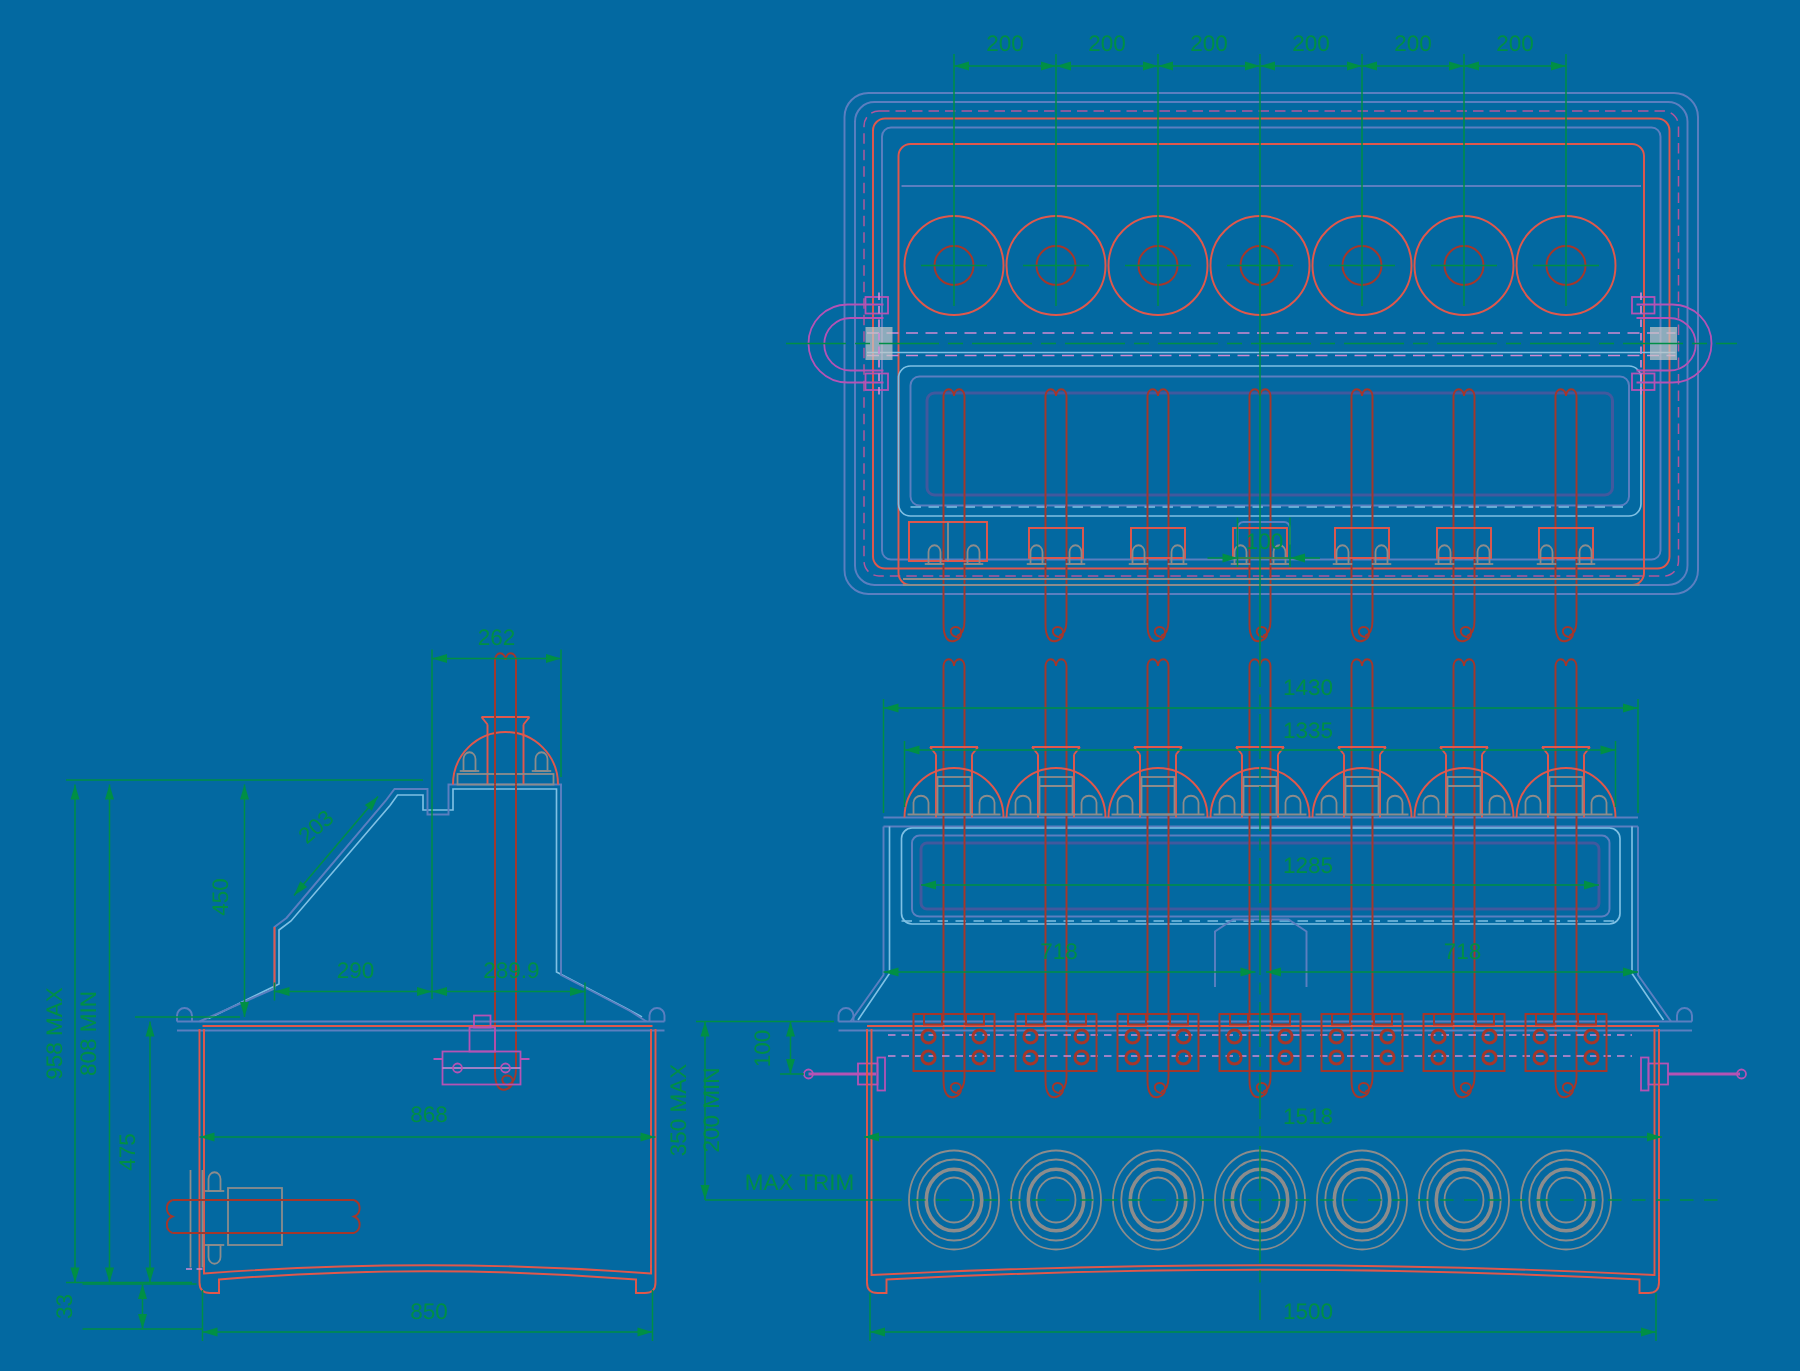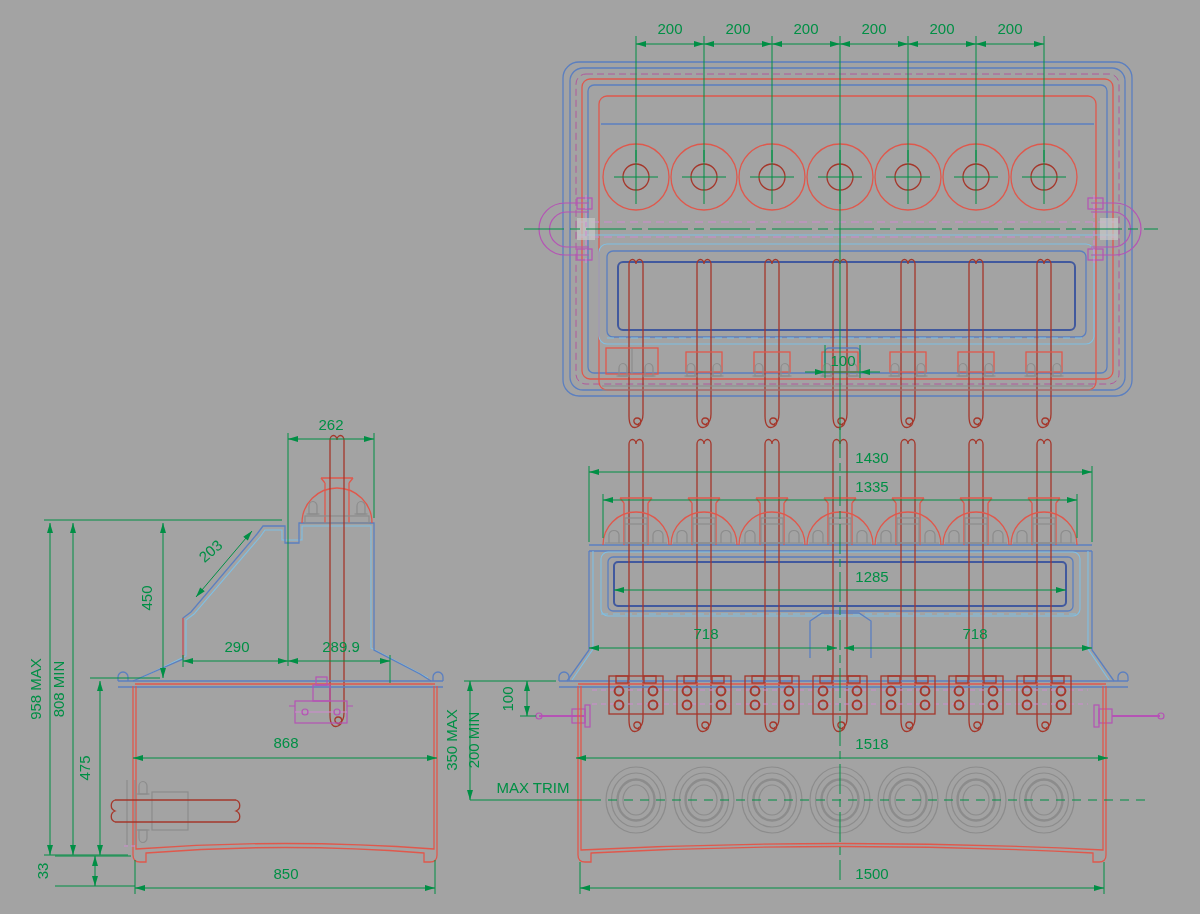--- a/index.html
+++ b/index.html
@@ -1,16 +1,16 @@
 <!DOCTYPE html>
 <html><head>
 <meta charset="utf-8">
 <style>
   html,body{margin:0;padding:0;background:#fff;}
-  .stage{width:1200px;height:914px;background:#a3a3a3;position:relative;overflow:hidden;}
+  .stage{width:1200px;height:914px;background:#0369a1;position:relative;overflow:hidden;}
   svg{display:block;}
   .dim{stroke:#008f45;stroke-width:1;fill:none;}
   .dimtxt{fill:#008f45;font-family:"Liberation Sans",sans-serif;font-size:15px;text-anchor:middle;}
   .red{stroke:#e0584c;fill:none;stroke-width:1.3;}
   .dred{stroke:#a5372b;fill:none;stroke-width:1.3;}
   .blu{stroke:#5b7fc0;fill:none;stroke-width:1.3;}
   .nvy{stroke:#41599e;fill:none;stroke-width:2;}
   .cyn{stroke:#7fc0e4;fill:none;stroke-width:1.1;}
   .mag{stroke:#b553b5;fill:none;stroke-width:1.2;}
   .lmag{stroke:#d08ad2;fill:none;stroke-width:1.1;}

